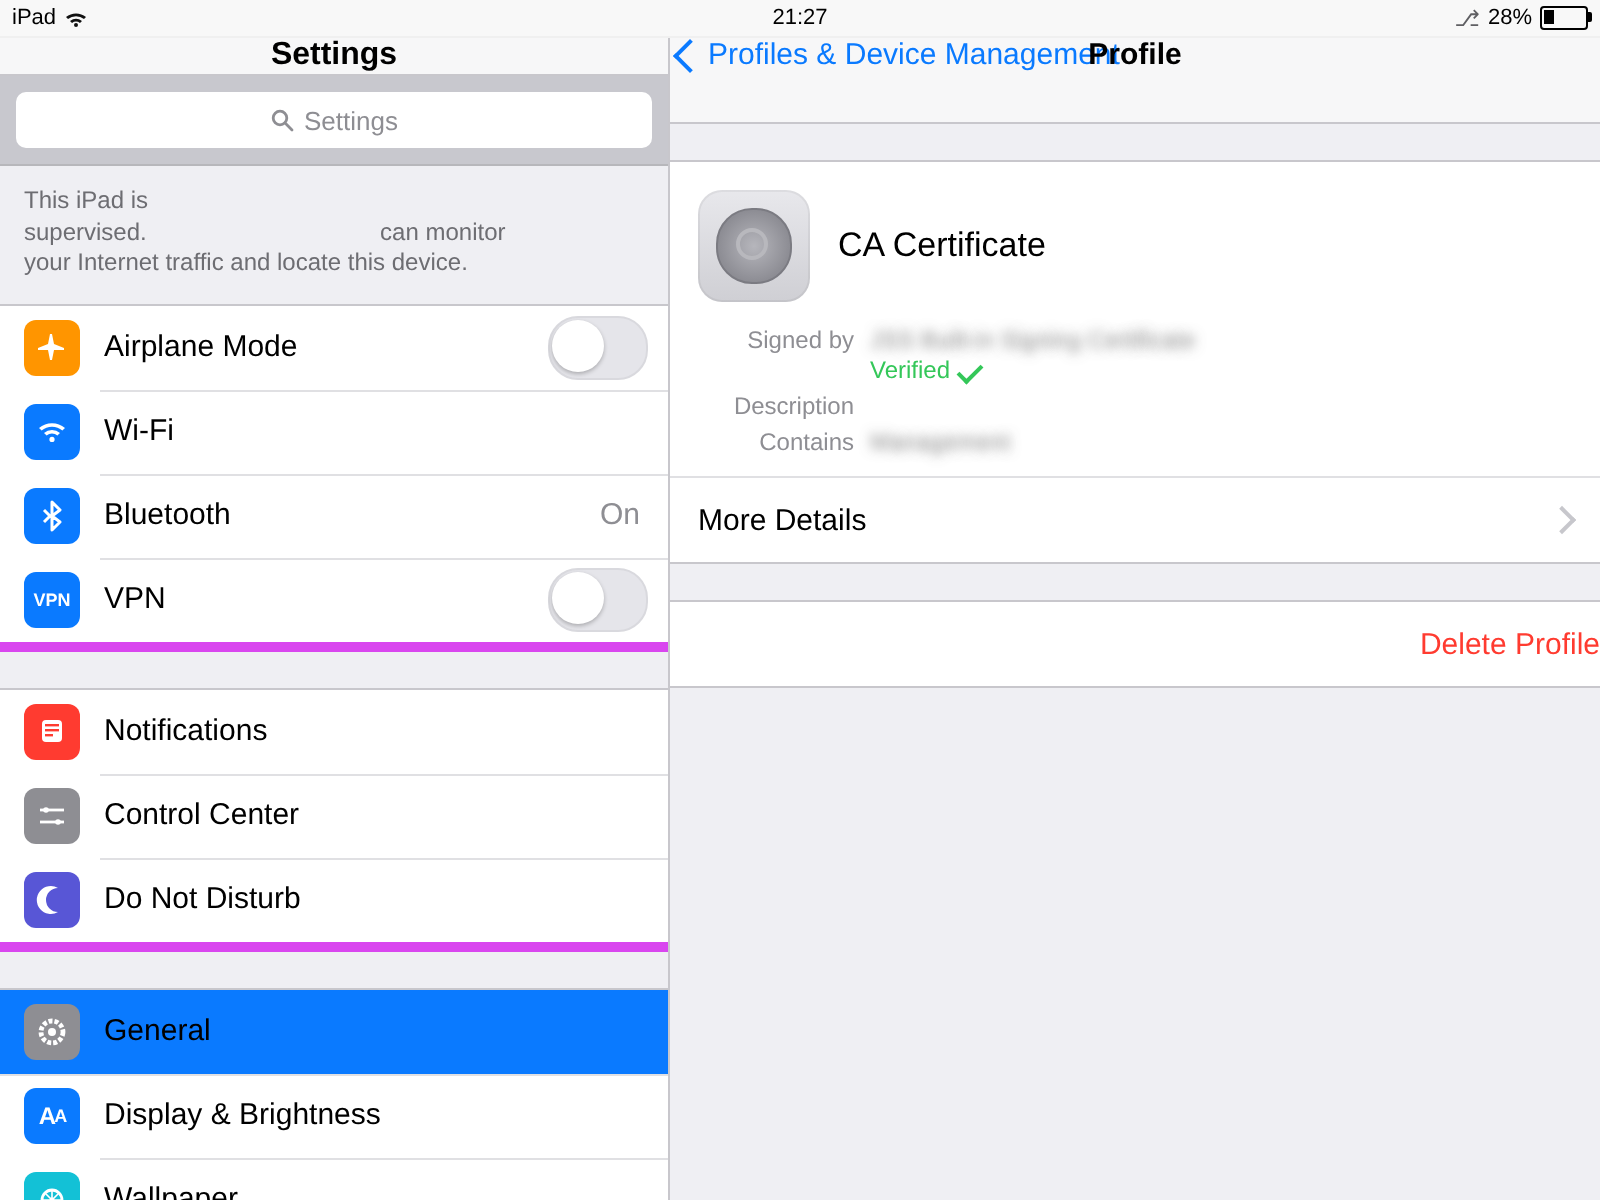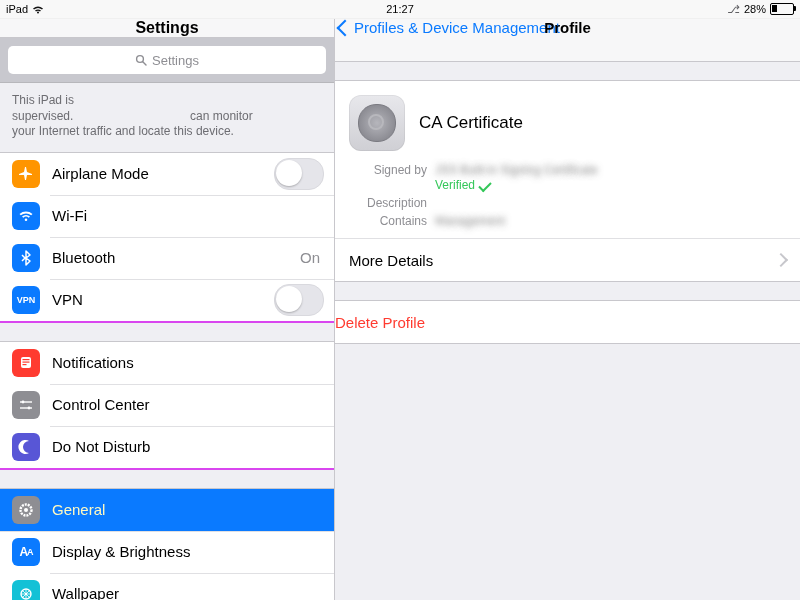--- a/index.html
+++ b/index.html
@@ -11,51 +11,51 @@
 .battery:after{content:"";position:absolute;right:-3px;top:2px;width:2px;height:5px;background:#000;border-radius:0 1px 1px 0}
 .battery i{position:absolute;left:1px;top:1px;height:7px;width:5px;background:#000}
 .split{display:flex;height:582px}
 .sidebar{width:335px;box-sizing:border-box;border-right:1px solid #c8c7cc;display:flex;flex-direction:column;background:#efeff3}
 .sidebar-header{height:42px;display:flex;align-items:center;justify-content:center;border-bottom:1px solid #c8c7cc;background:#f7f7f8}
 .sidebar-header h1{font-size:16px;margin:0;font-weight:600}
 .searchwrap{background:#c8c8ce;padding:8px;border-bottom:1px solid #b7b7bb}
 .searchfield{background:#fff;border-radius:5px;height:28px;display:flex;align-items:center;justify-content:center;color:#8e8e93;font-size:13px;gap:5px}
 .note{padding:10px 12px 12px;color:#6d6d72;font-size:12px;display:flex;justify-content:flex-start}
 .note-left{max-width:260px;line-height:1.3}
-.group{background:#fff;border-top:1px solid #c8c7cc;border-bottom:2px solid #d946ef;margin-bottom:18px}
+.group{background:#fff;border-top:1px solid #c8c7cc;border-bottom:5px solid #d946ef;margin-bottom:18px}
 .row{display:flex;align-items:center;height:42px;padding-left:12px;position:relative}
 .row+.row:before{content:"";position:absolute;left:50px;right:0;top:0;height:1px;background:#e0e0e3}
 .row .icon{width:28px;height:28px;border-radius:6px;margin-right:12px;display:flex;align-items:center;justify-content:center;flex:none}
 .row .label{flex:1;font-size:15px}
 .row .val{color:#8e8e93;font-size:15px;margin-right:14px}
 .toggle{width:48px;height:30px;border-radius:15px;background:#e5e5ea;border:1px solid #d9d9de;position:relative;margin-right:10px}
 .toggle i{position:absolute;left:1px;top:1px;width:26px;height:26px;background:#fff;border-radius:13px;box-shadow:0 1px 2px rgba(0,0,0,.25)}
 .row.sel{background:#0a7aff;color:#fff}
-.row.sel .label{color:#fef9c3}
+.row.sel .label{color:#000000}
 .row.sel+.row:before{left:0}
 .detail{flex:1;background:#efeff3;display:flex;flex-direction:column}
 .detail-header{height:42px;background:#f7f7f8;border-bottom:1px solid #c8c7cc;position:relative;display:flex;align-items:flex-start}
 .back{color:#0a7aff;font-size:15px;display:flex;align-items:center;cursor:pointer;padding-left:4px;gap:1px}
 .chev-left{display:inline-block;width:10px;height:10px;border-left:2px solid #0a7aff;border-bottom:2px solid #0a7aff;transform:rotate(45deg);margin-right:2px}
 .detail-title{position:absolute;left:50%;transform:translateX(-50%);font-weight:600;font-size:15px}
 .card{background:#fff;border-top:1px solid #c8c7cc;border-bottom:1px solid #c8c7cc;margin-top:18px}
 .profile-top{display:flex;align-items:center;padding:14px 14px 10px}
 .profile-icon{width:56px;height:56px;border-radius:12px;background:linear-gradient(#e8e8ec,#cfcfd4);margin-right:14px;display:flex;align-items:center;justify-content:center;box-shadow:inset 0 0 0 1px rgba(0,0,0,.05)}
 .gear-big{width:36px;height:36px;border-radius:18px;background:radial-gradient(circle,#b6b6bc 0,#8d8d94 70%);position:relative;border:1px solid #7b7b82}
 .gear-big:after{content:"";position:absolute;left:9px;top:9px;width:16px;height:16px;border-radius:8px;border:2px solid #b8b8bd;box-sizing:border-box}
 .profile-name{font-size:17px;font-weight:500}
 .kv{display:flex;font-size:12px;padding:2px 14px;align-items:flex-start}
 .kv .k{width:78px;text-align:right;color:#8e8e93;margin-right:8px}
 .kv .v{color:#000}
 .kv .v.blur{color:transparent;text-shadow:0 0 6px rgba(80,80,80,.7)}
 .verified{color:#34c759;font-weight:400;display:flex;align-items:center;gap:4px;margin-top:1px}
 .checkmark{display:inline-block;width:10px;height:5px;border-left:2px solid #34c759;border-bottom:2px solid #34c759;transform:rotate(-45deg)}
 .more{height:42px;display:flex;align-items:center;justify-content:space-between;padding:0 14px;border-top:1px solid #e0e0e3;font-size:15px}
 .chev-right{display:inline-block;width:8px;height:8px;border-top:2px solid #c7c7cc;border-right:2px solid #c7c7cc;transform:rotate(45deg)}
-.delete{background:#fff;border-top:1px solid #c8c7cc;border-bottom:1px solid #c8c7cc;height:42px;display:flex;align-items:center;justify-content:flex-start;margin-top:18px;color:#ff3b30;font-size:15px}
+.delete{background:#fff;border-top:1px solid #c8c7cc;border-bottom:1px solid #c8c7cc;height:42px;display:flex;align-items:center;justify-content:flex-end;margin-top:18px;color:#ff3b30;font-size:15px}
 svg{display:block}
 </style>
 </head>
 <body>
 
 <div class="device">
  <div class="status-bar">
   <div class="sb-left">
     <span>iPad</span>
     <span>

